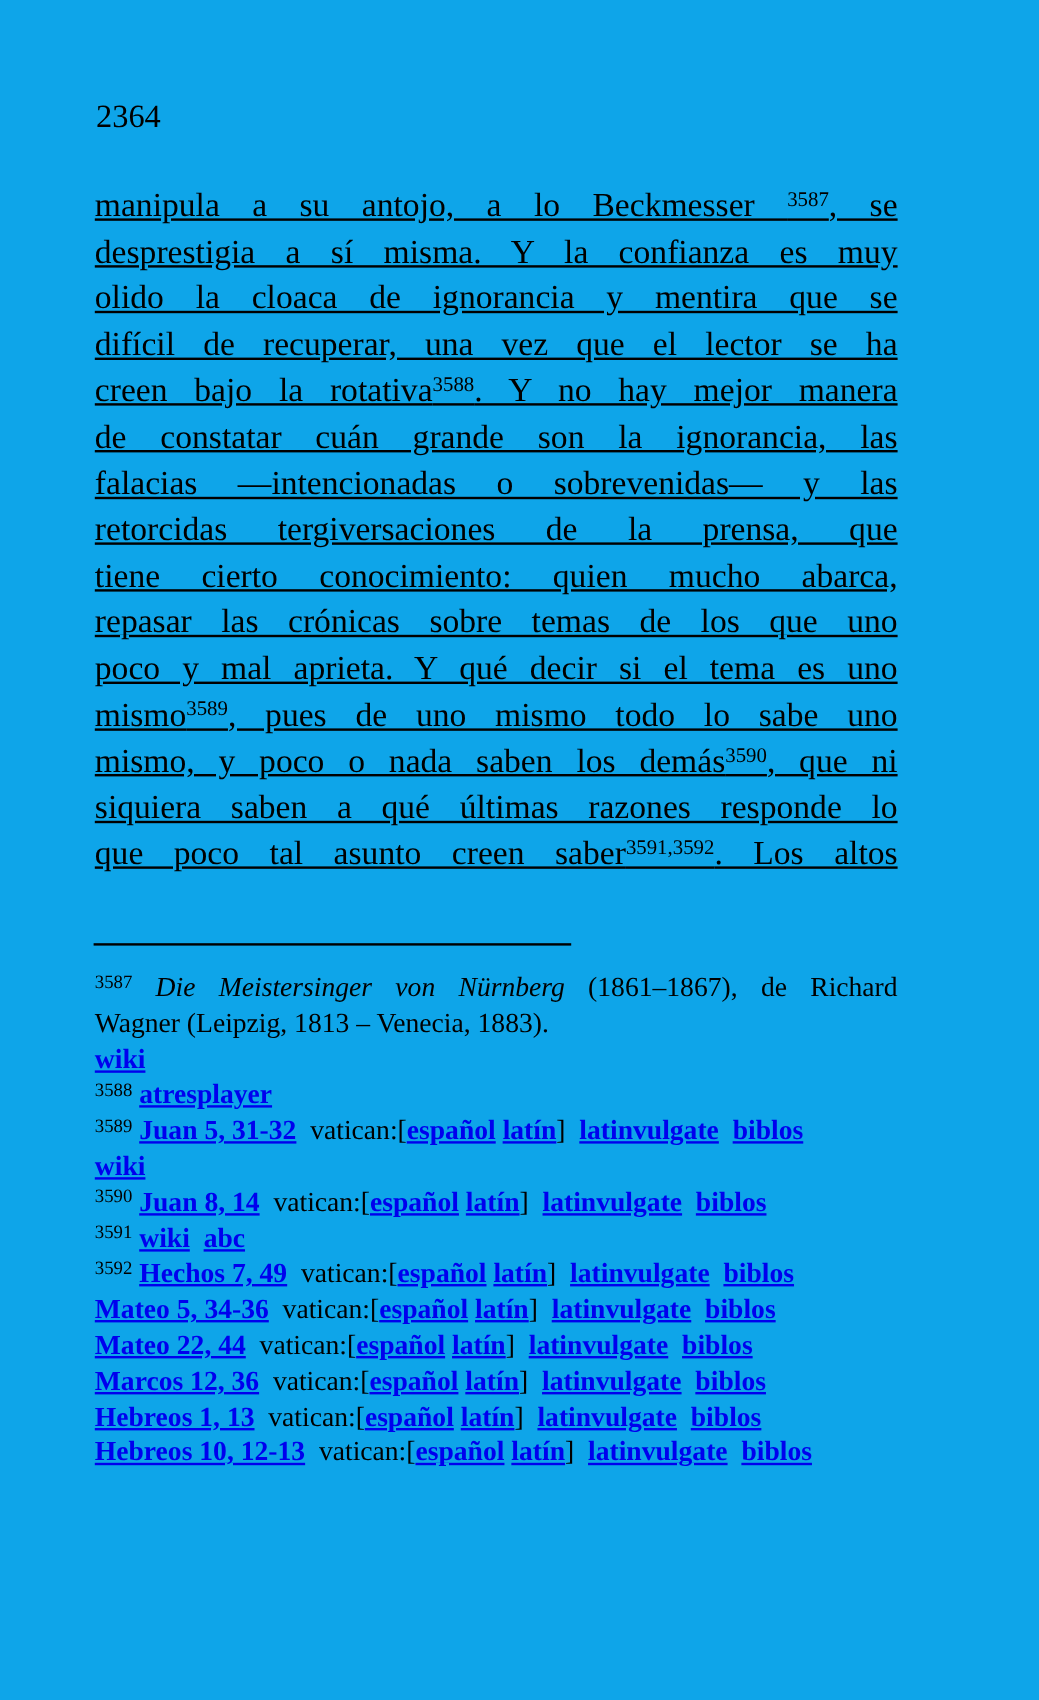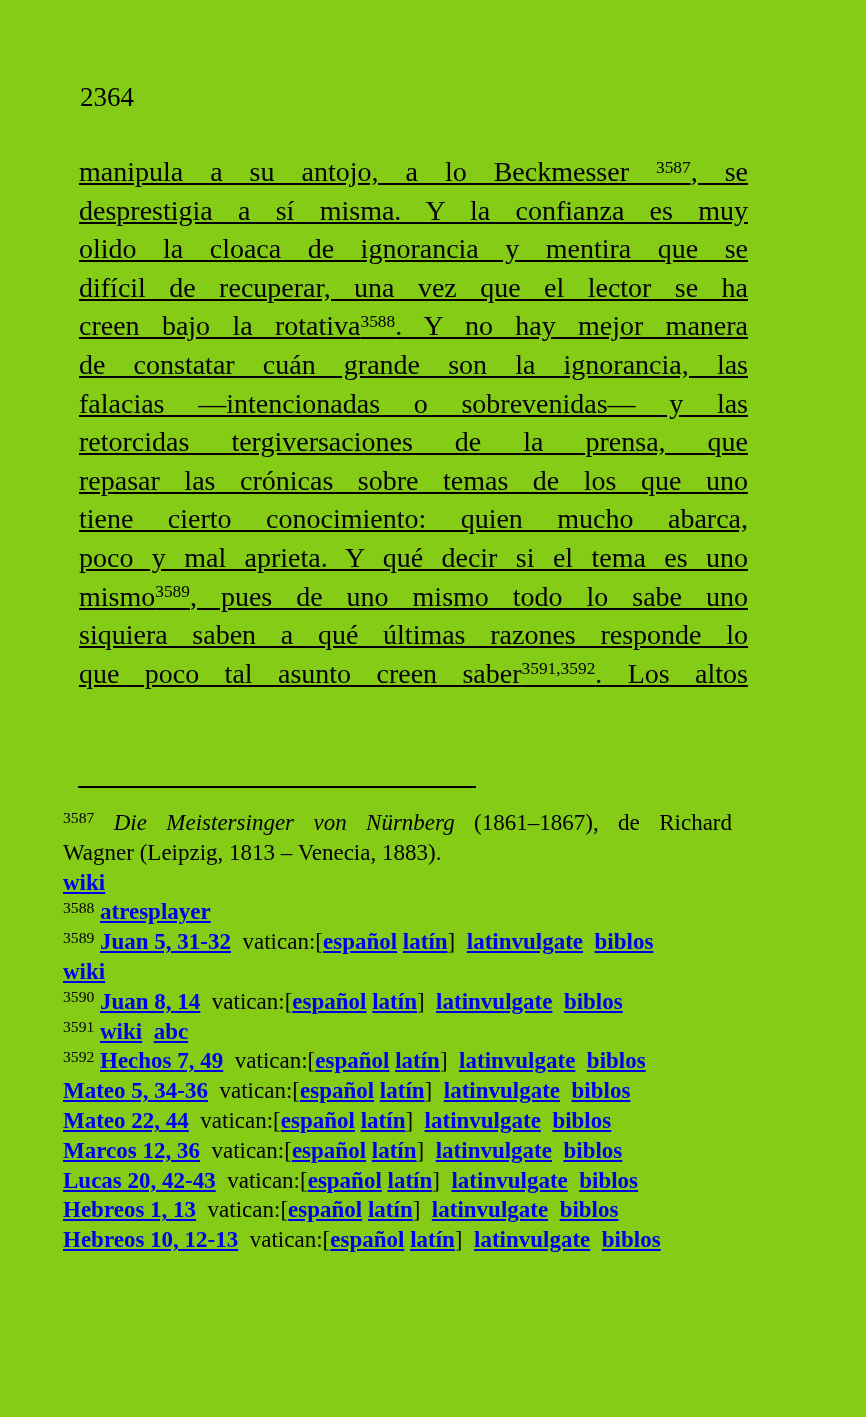--- a/index.html
+++ b/index.html
@@ -1,19 +1,19 @@
 <!DOCTYPE html>
 <html><head>
 <meta charset="utf-8">
 <style>
   html,body{margin:0;padding:0;background:#888;}
   .page{
     position:relative;
     width:866px;height:1417px;
-    background:#84cc16;
+    background:#0ea5e9;
     font-family:"Liberation Serif", serif;
     color:#000;
     overflow:hidden;
   }
   .page-number{
     position:absolute;left:80px;top:84px;
     font-size:27px;line-height:27px;
   }
   .body-text{
     position:absolute;left:79px;top:153px;width:669px;
@@ -25,21 +25,21 @@
   .sup{
     font-size:0.62em;
     position:relative;top:-0.48em;
     line-height:0;
   }
   .footnote-rule{
     position:absolute;left:78px;top:786px;width:398px;
     border-top:2px solid #000;height:0;
   }
   .footnotes{
-    position:absolute;left:63px;top:808px;width:669px;
+    position:absolute;left:79px;top:808px;width:669px;
   }
   .fn-line{
     font-size:23px;line-height:29.8px;
     white-space:pre-wrap;
   }
   .fn-line.just{
     white-space:normal;
     text-align:justify;text-align-last:justify;
   }
   .fn-sup{
@@ -63,40 +63,40 @@
 
   <div class="body-text">
       <div class="body-line"><span>manipula a su antojo, a lo Beckmesser </span><span class="sup">3587</span><span>, se</span></div>
       <div class="body-line"><span>desprestigia a sí misma. Y la confianza es muy</span></div>
       <div class="body-line"><span>olido la cloaca de ignorancia y mentira que se</span></div>
       <div class="body-line"><span>difícil de recuperar, una vez que el lector se ha</span></div>
       <div class="body-line"><span>creen bajo la rotativa</span><span class="sup">3588</span><span>. Y no hay mejor manera</span></div>
       <div class="body-line"><span>de constatar cuán grande son la ignorancia, las</span></div>
       <div class="body-line"><span>falacias —intencionadas o sobrevenidas— y las</span></div>
       <div class="body-line"><span>retorcidas tergiversaciones de la prensa, que</span></div>
+      <div class="body-line"><span>tiene cierto conocimiento: quien mucho abarca,</span></div>
       <div class="body-line"><span>repasar las crónicas sobre temas de los que uno</span></div>
-      <div class="body-line"><span>tiene cierto conocimiento: quien mucho abarca,</span></div>
       <div class="body-line"><span>poco y mal aprieta. Y qué decir si el tema es uno</span></div>
       <div class="body-line"><span>mismo</span><span class="sup">3589</span><span>, pues de uno mismo todo lo sabe uno</span></div>
+      <div class="body-line"><span>mismo, y poco o nada saben los demás</span><span class="sup">3590</span><span>, que ni</span></div>
       <div class="body-line"><span>siquiera saben a qué últimas razones responde lo</span></div>
       <div class="body-line"><span>que poco tal asunto creen saber</span><span class="sup">3591,3592</span><span>. Los altos</span></div>
     </div>
 
   <div class="footnote-rule"></div>
 
   <div class="footnotes">
       <div class="fn-line just"><span class="fn-sup">3587</span><span> </span><span class="italic">Die Meistersinger von Nürnberg</span><span> (1861–1867), de Richard</span></div>
       <div class="fn-line"><span>Wagner (Leipzig, 1813 – Venecia, 1883).</span></div>
       <div class="fn-line"><a class="lnk">wiki</a></div>
       <div class="fn-line"><span class="fn-sup">3588</span><span> </span><a class="lnk">atresplayer</a></div>
       <div class="fn-line"><span class="fn-sup">3589</span><span> </span><a class="lnk">Juan 5, 31-32</a><span>  vatican:[</span><a class="lnk">español</a><span> </span><a class="lnk">latín</a><span>]  </span><a class="lnk">latinvulgate</a><span>  </span><a class="lnk">biblos</a></div>
       <div class="fn-line"><a class="lnk">wiki</a></div>
       <div class="fn-line"><span class="fn-sup">3590</span><span> </span><a class="lnk">Juan 8, 14</a><span>  vatican:[</span><a class="lnk">español</a><span> </span><a class="lnk">latín</a><span>]  </span><a class="lnk">latinvulgate</a><span>  </span><a class="lnk">biblos</a></div>
       <div class="fn-line"><span class="fn-sup">3591</span><span> </span><a class="lnk">wiki</a><span>  </span><a class="lnk">abc</a></div>
       <div class="fn-line"><span class="fn-sup">3592</span><span> </span><a class="lnk">Hechos 7, 49</a><span>  vatican:[</span><a class="lnk">español</a><span> </span><a class="lnk">latín</a><span>]  </span><a class="lnk">latinvulgate</a><span>  </span><a class="lnk">biblos</a></div>
       <div class="fn-line"><a class="lnk">Mateo 5, 34-36</a><span>  vatican:[</span><a class="lnk">español</a><span> </span><a class="lnk">latín</a><span>]  </span><a class="lnk">latinvulgate</a><span>  </span><a class="lnk">biblos</a></div>
       <div class="fn-line"><a class="lnk">Mateo 22, 44</a><span>  vatican:[</span><a class="lnk">español</a><span> </span><a class="lnk">latín</a><span>]  </span><a class="lnk">latinvulgate</a><span>  </span><a class="lnk">biblos</a></div>
       <div class="fn-line"><a class="lnk">Marcos 12, 36</a><span>  vatican:[</span><a class="lnk">español</a><span> </span><a class="lnk">latín</a><span>]  </span><a class="lnk">latinvulgate</a><span>  </span><a class="lnk">biblos</a></div>
-      <div class="fn-line"><a class="lnk">Lucas 20, 42-43</a><span>  vatican:[</span><a class="lnk">español</a><span> </span><a class="lnk">latín</a><span>]  </span><a class="lnk">latinvulgate</a><span>  </span><a class="lnk">biblos</a></div>
       <div class="fn-line"><a class="lnk">Hebreos 1, 13</a><span>  vatican:[</span><a class="lnk">español</a><span> </span><a class="lnk">latín</a><span>]  </span><a class="lnk">latinvulgate</a><span>  </span><a class="lnk">biblos</a></div>
       <div class="fn-line"><a class="lnk">Hebreos 10, 12-13</a><span>  vatican:[</span><a class="lnk">español</a><span> </span><a class="lnk">latín</a><span>]  </span><a class="lnk">latinvulgate</a><span>  </span><a class="lnk">biblos</a></div>
     </div>
 </div>
 
 </body></html>

